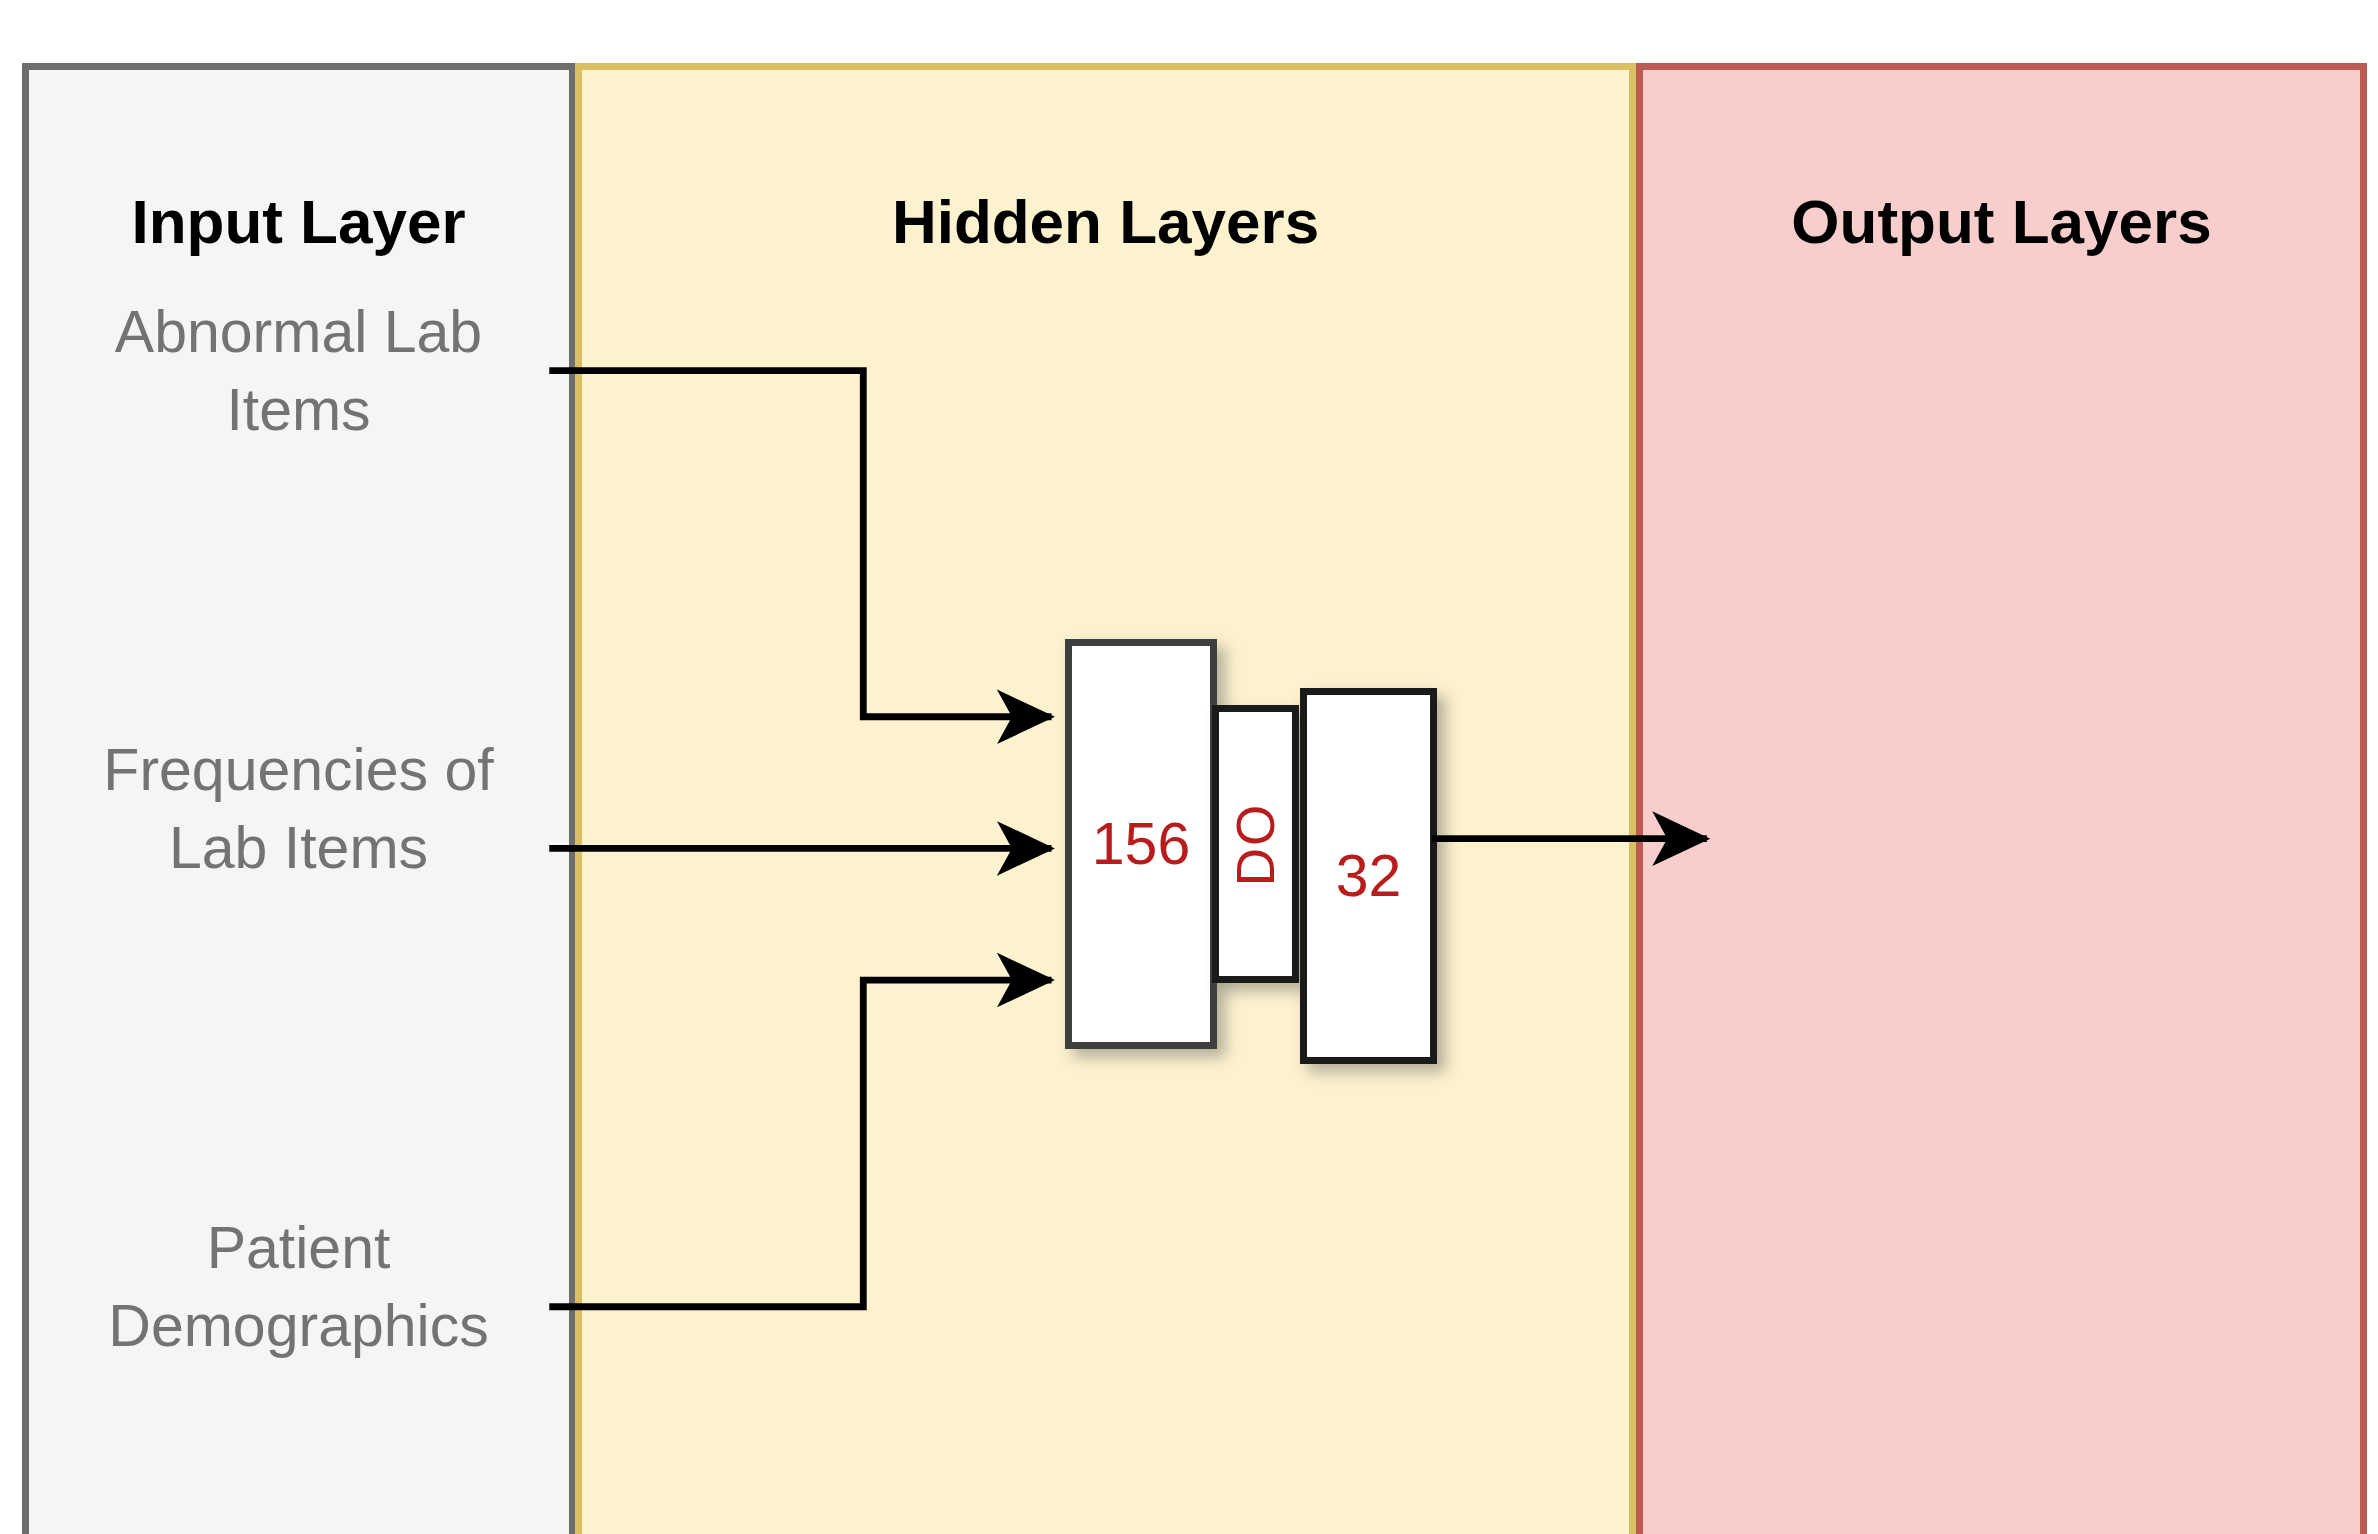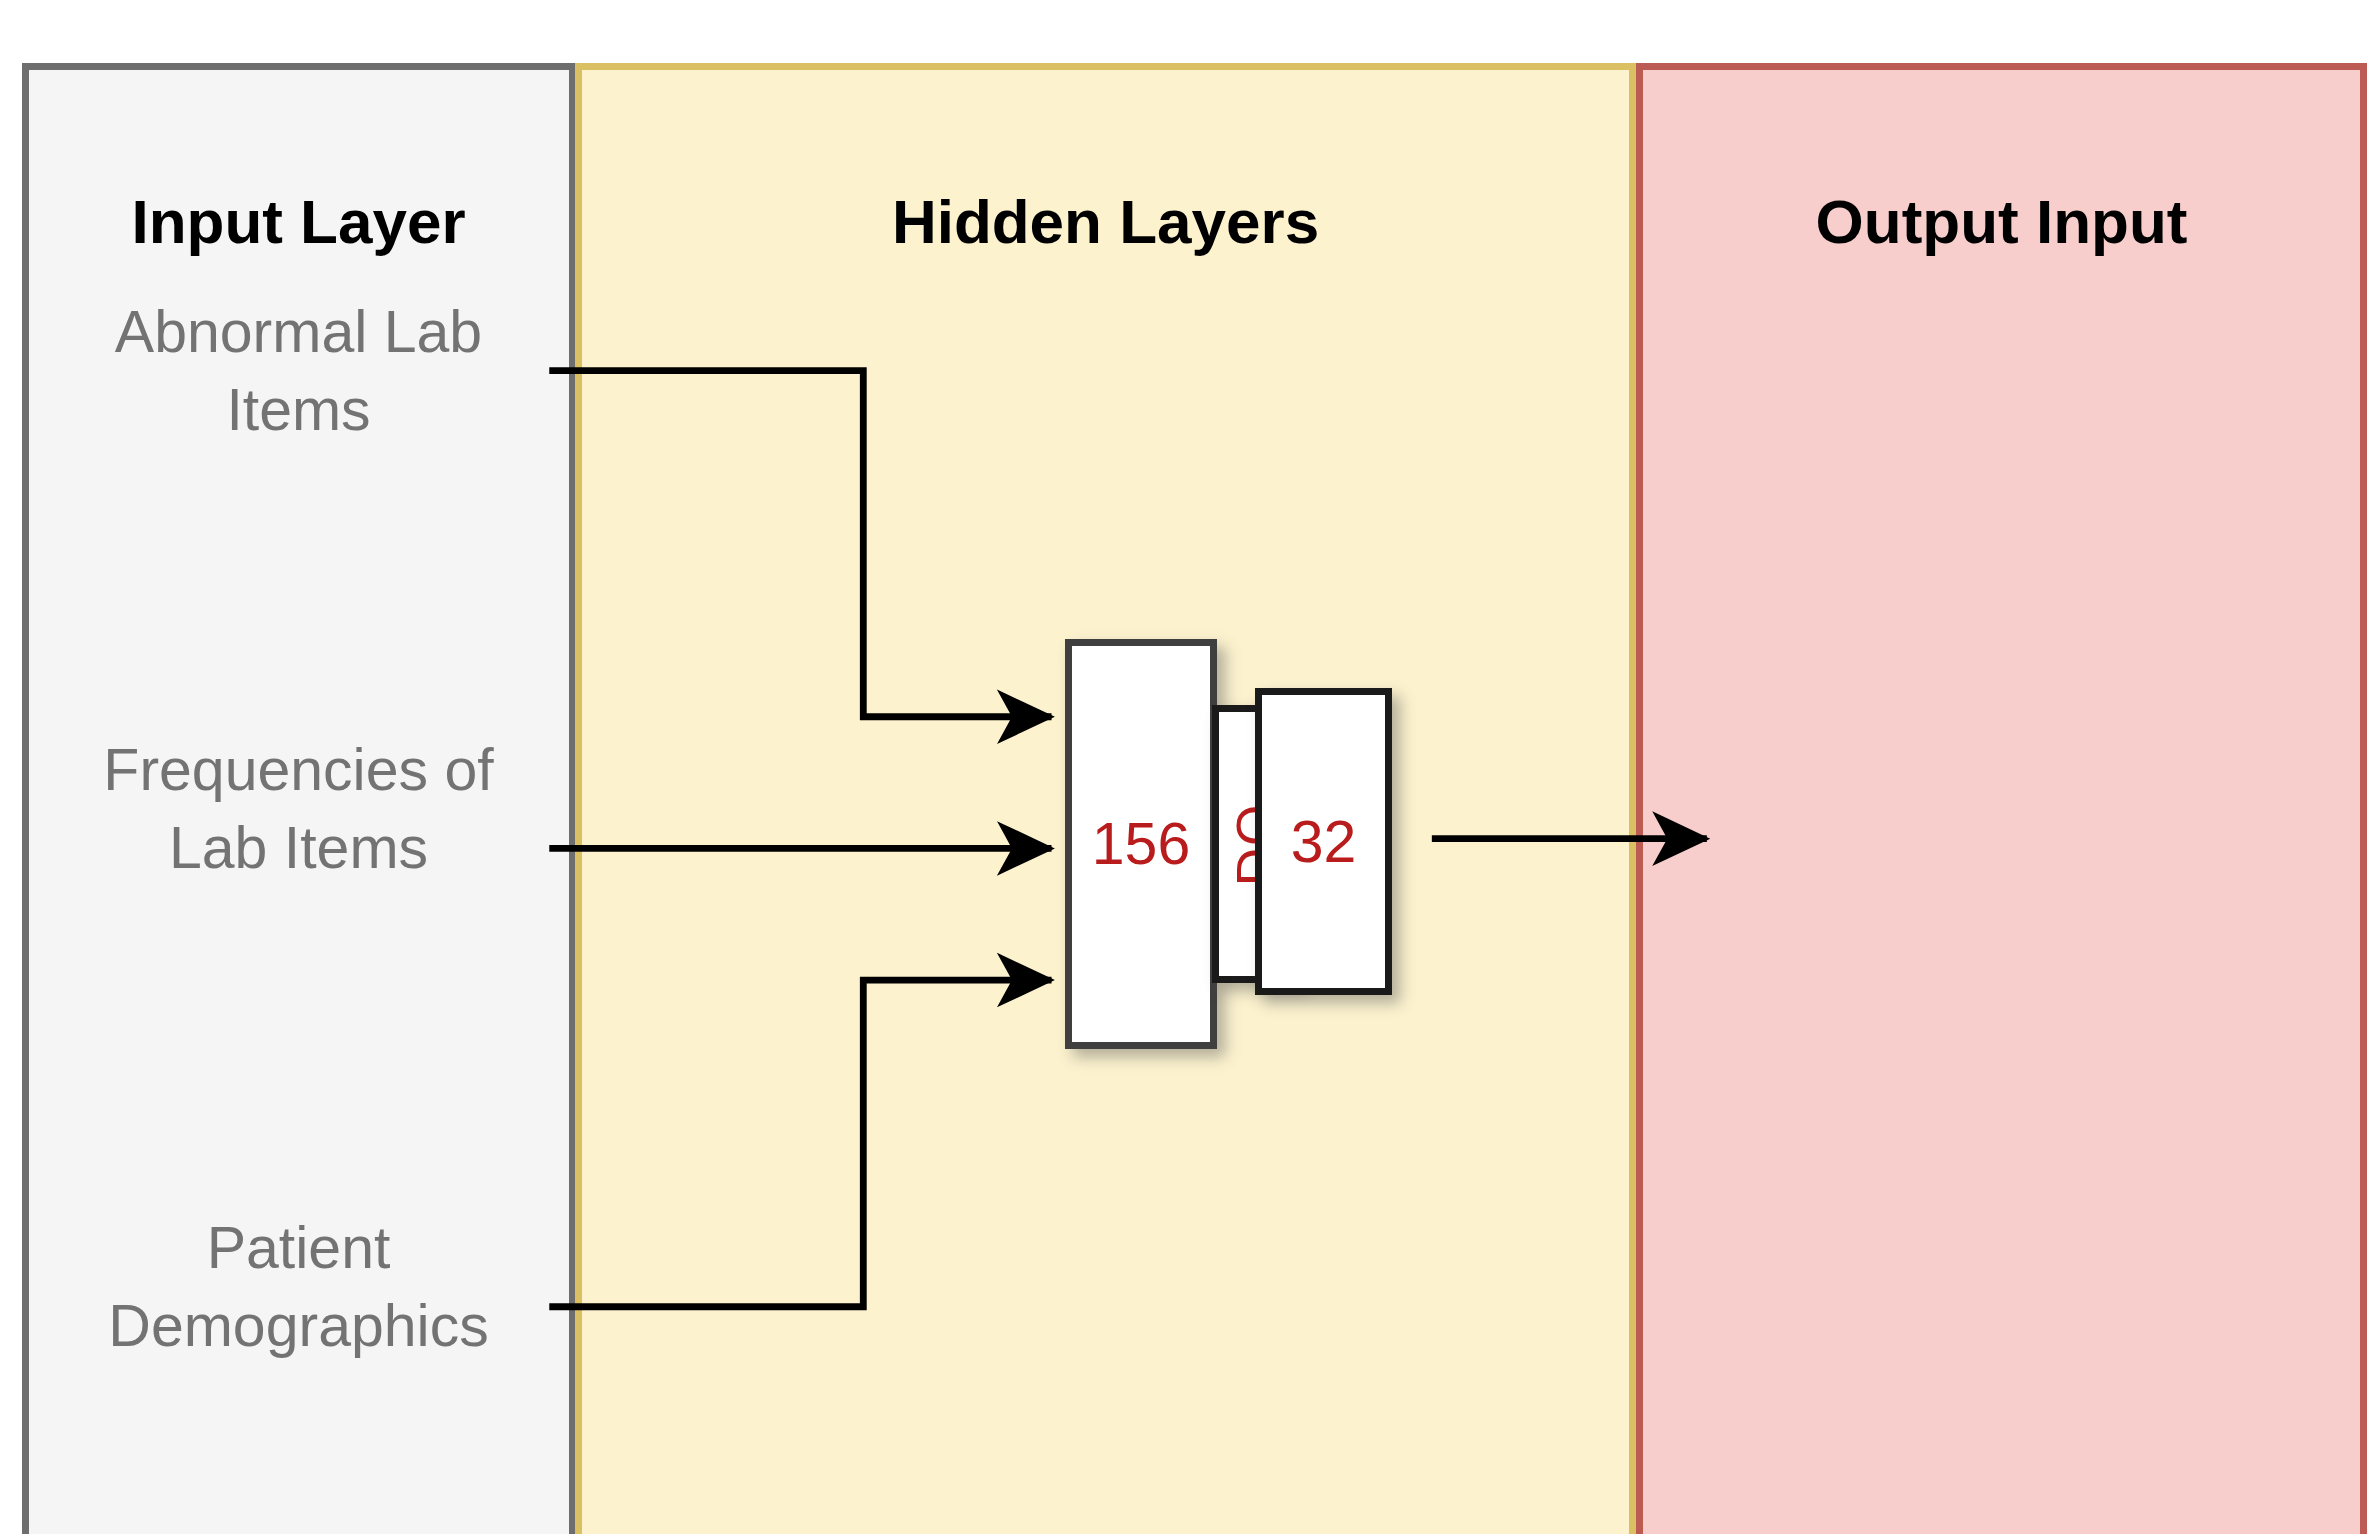--- a/index.html
+++ b/index.html
@@ -80,21 +80,21 @@
     box-shadow: 7.8px 7.8px 13.7px rgba(90,90,90,0.45);
     z-index: 1;
   }
   .box-do {
     left: 1212px; top: 705px; width: 87px; height: 278px;
     border: 7.8px solid #1a1a1a;
     box-shadow: 7.8px 7.8px 13.7px rgba(90,90,90,0.45);
     z-index: 2;
   }
   .box-32 {
-    left: 1255px; top: 688px; width: 137px; height: 307px;
+    left: 1300px; top: 688px; width: 137px; height: 376px;
     border: 7.8px solid #1a1a1a;
     box-shadow: 7.8px 7.8px 13.7px rgba(90,90,90,0.45);
     z-index: 3;
   }
   .box-do .box-label {
     transform: rotate(-90deg);
     font-size: 53px;
     letter-spacing: 2px;
   }
   .connectors {
@@ -112,21 +112,21 @@
 
   <div class="panel panel-input">
     <div class="panel-title">Input Layer</div>
   </div>
 
   <div class="panel panel-hidden">
     <div class="panel-title">Hidden Layers</div>
   </div>
 
   <div class="panel panel-output">
-    <div class="panel-title">Output Input</div>
+    <div class="panel-title">Output Layers</div>
   </div>
 
   <div class="diagram-label input-label-1">Abnormal Lab
 Items</div>
   <div class="diagram-label input-label-2">Frequencies of
 Lab Items</div>
   <div class="diagram-label input-label-3">Patient
 Demographics</div>
 
   <div class="nn-box box-156">

